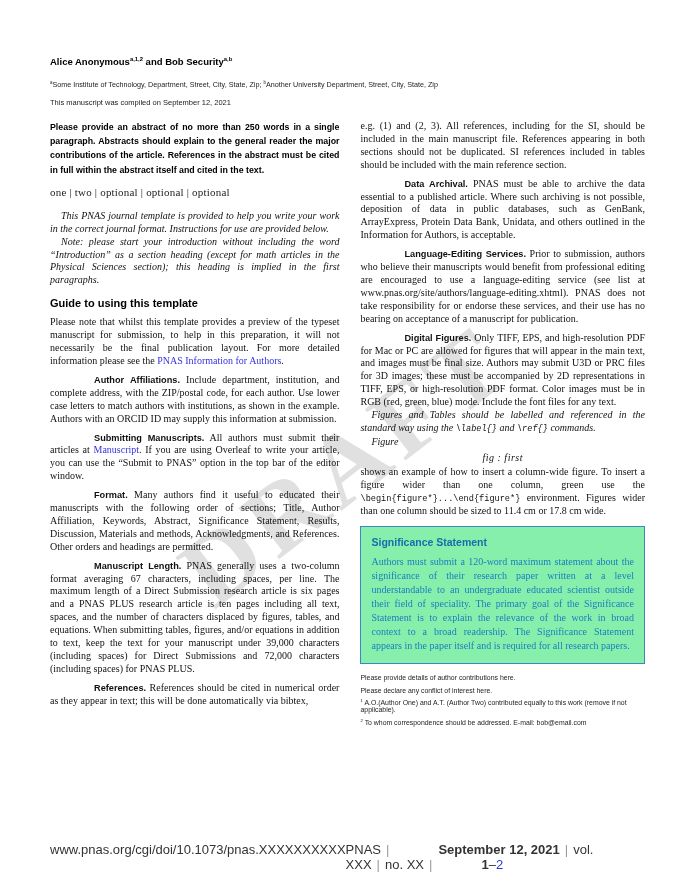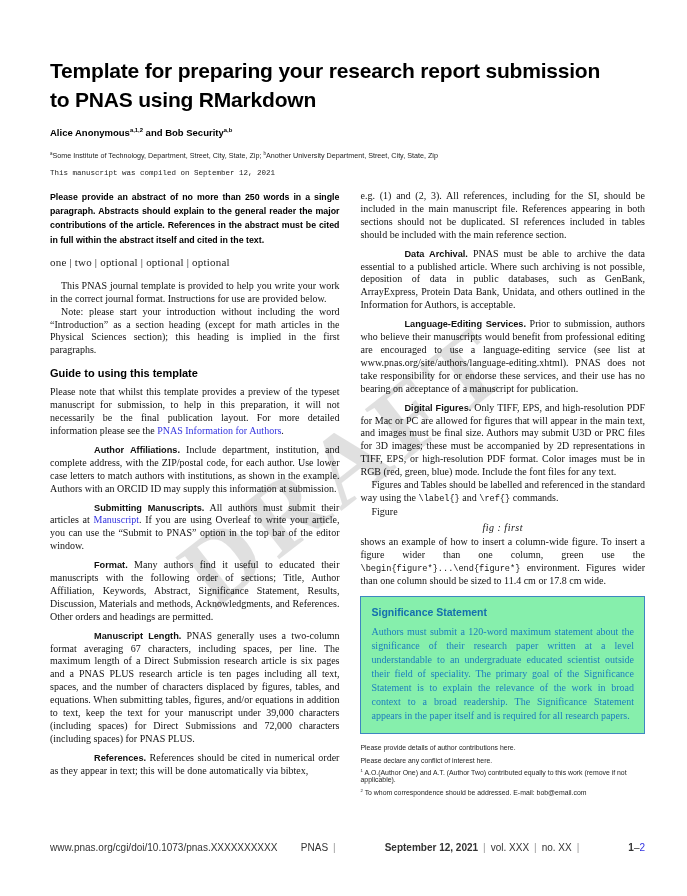--- a/index.html
+++ b/index.html
@@ -48,21 +48,21 @@
     color:#000;
     margin-bottom:13px;
   }
   .affiliations {
     font-family:"Liberation Sans", sans-serif;
     font-size:7.2px;
     color:#222;
     margin-bottom:9px;
   }
   .compiled {
-    font-family:Liberation Mono, monospace;
+    font-family:Liberation Sans, sans-serif;
     font-size:7.5px;
     color:#222;
     margin-bottom:13px;
   }
   sup { font-size:0.62em; vertical-align:super; line-height:0; }
 
   
   .columns { display:flex; gap:21px; }
   .col { width:293px; }
   .col.right { width:288px; }
@@ -82,21 +82,21 @@
     letter-spacing:0.2px;
     margin-bottom:12px;
   }
   .para {
     font-size:10px;
     line-height:12.9px;
     text-align:justify;
     margin-bottom:6px;
   }
   .para.cont { margin-bottom:0; }
-  .indent { text-indent:11px; }
+  .indent { text-indent:11px;font-style:italic; }
   .sec-heading {
     font-family:"Liberation Sans", sans-serif;
     font-weight:700;
     font-size:11px;
     color:#000;
     margin:10px 0 7px 0;
   }
   .para .seg-b { font-family:"Liberation Sans", sans-serif; font-weight:700; font-size:9.2px; }
   .seg-link { color:#3333e0; }
   .seg-code { font-family:"Liberation Mono", monospace; font-size:8.6px; }
@@ -143,35 +143,34 @@
   }
 
   
   .footer {
     position:absolute;
     left:50px; right:42px; top:842px;
     display:flex;
     justify-content:space-between;
     align-items:baseline;
     font-family:"Liberation Sans", sans-serif;
-    font-size:10px;
+    font-size:13px;
     color:#333;
     z-index:1;
   }
 </style>
 </head>
 <body>
 
 <div class="page">
 
   <div class="watermark">DRAFT</div>
 
   <div class="content">
 
-    <div class="title">Template for preparing your research report submission to PNAS using RMarkdown</div>
 
     <div class="authors"><span class="seg-t">Alice Anonymous</span><sup class="seg-sup">a,1,2</sup><span class="seg-t"> and Bob Security</span><sup class="seg-sup">a,b</sup></div>
 
     <div class="affiliations"><sup class="seg-sup">a</sup><span class="seg-t">Some Institute of Technology, Department, Street, City, State, Zip; </span><sup class="seg-sup">b</sup><span class="seg-t">Another University Department, Street, City, State, Zip</span></div>
 
     <div class="compiled">This manuscript was compiled on September 12, 2021</div>
 
     <div class="columns">
 
       <div class="col left">

